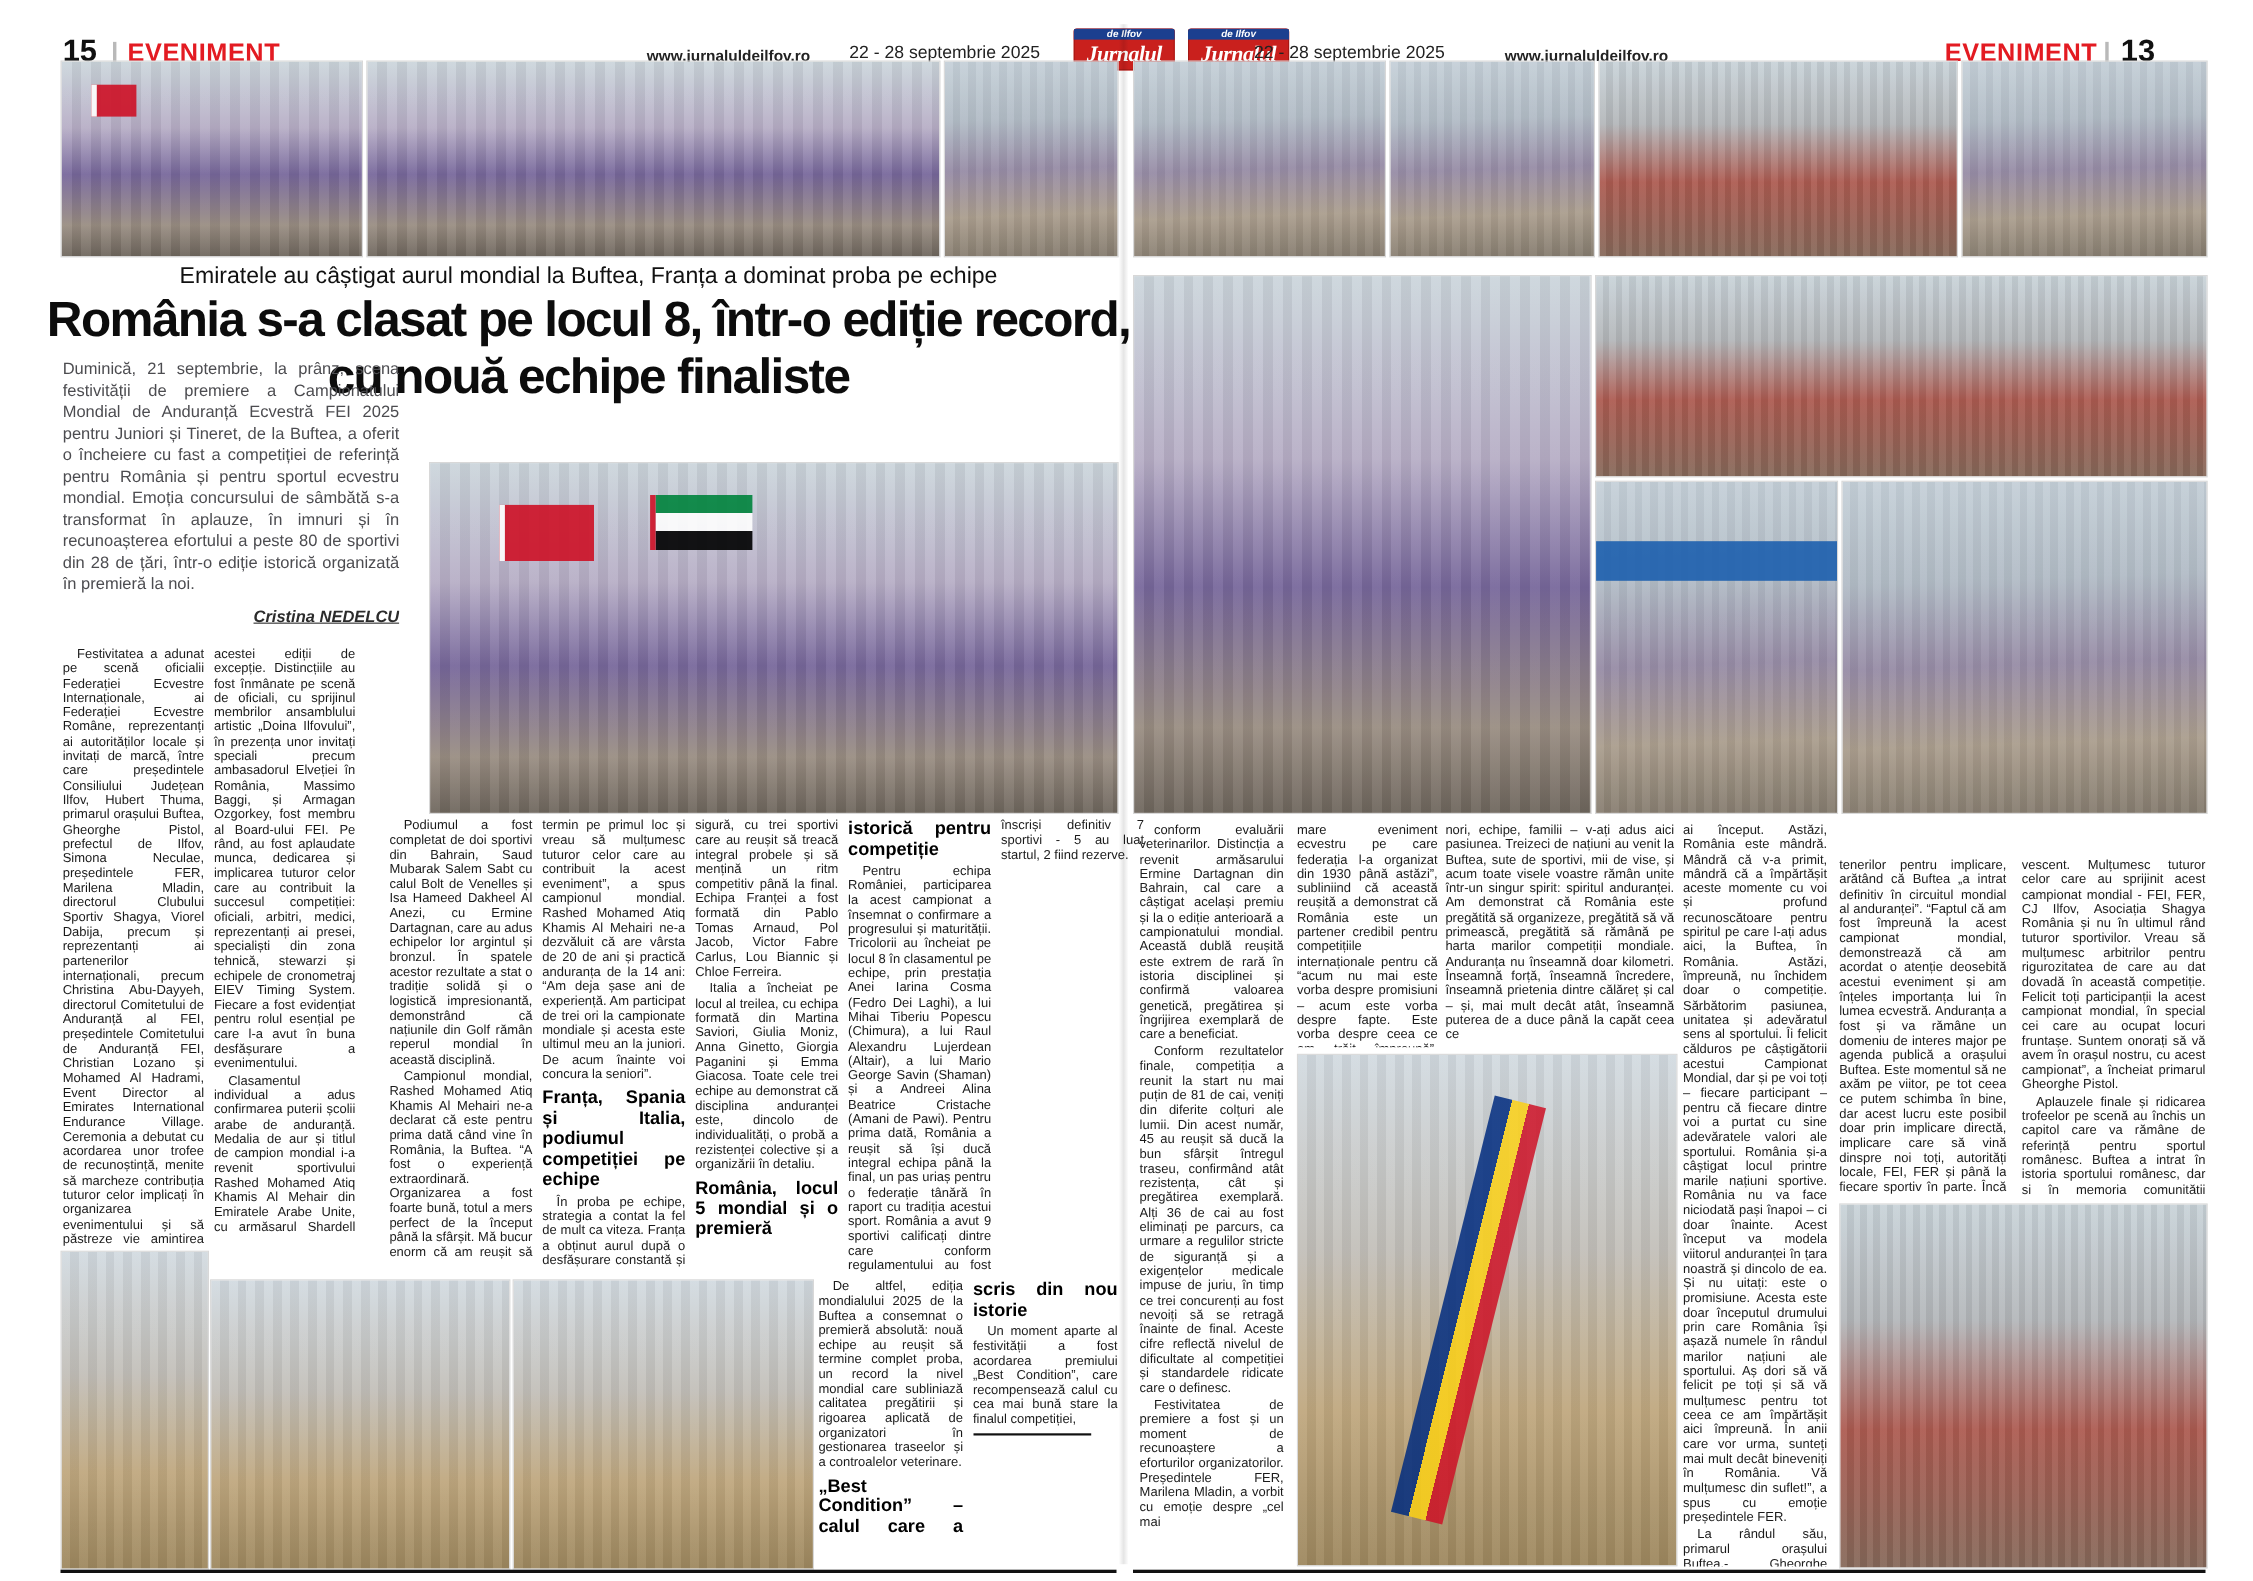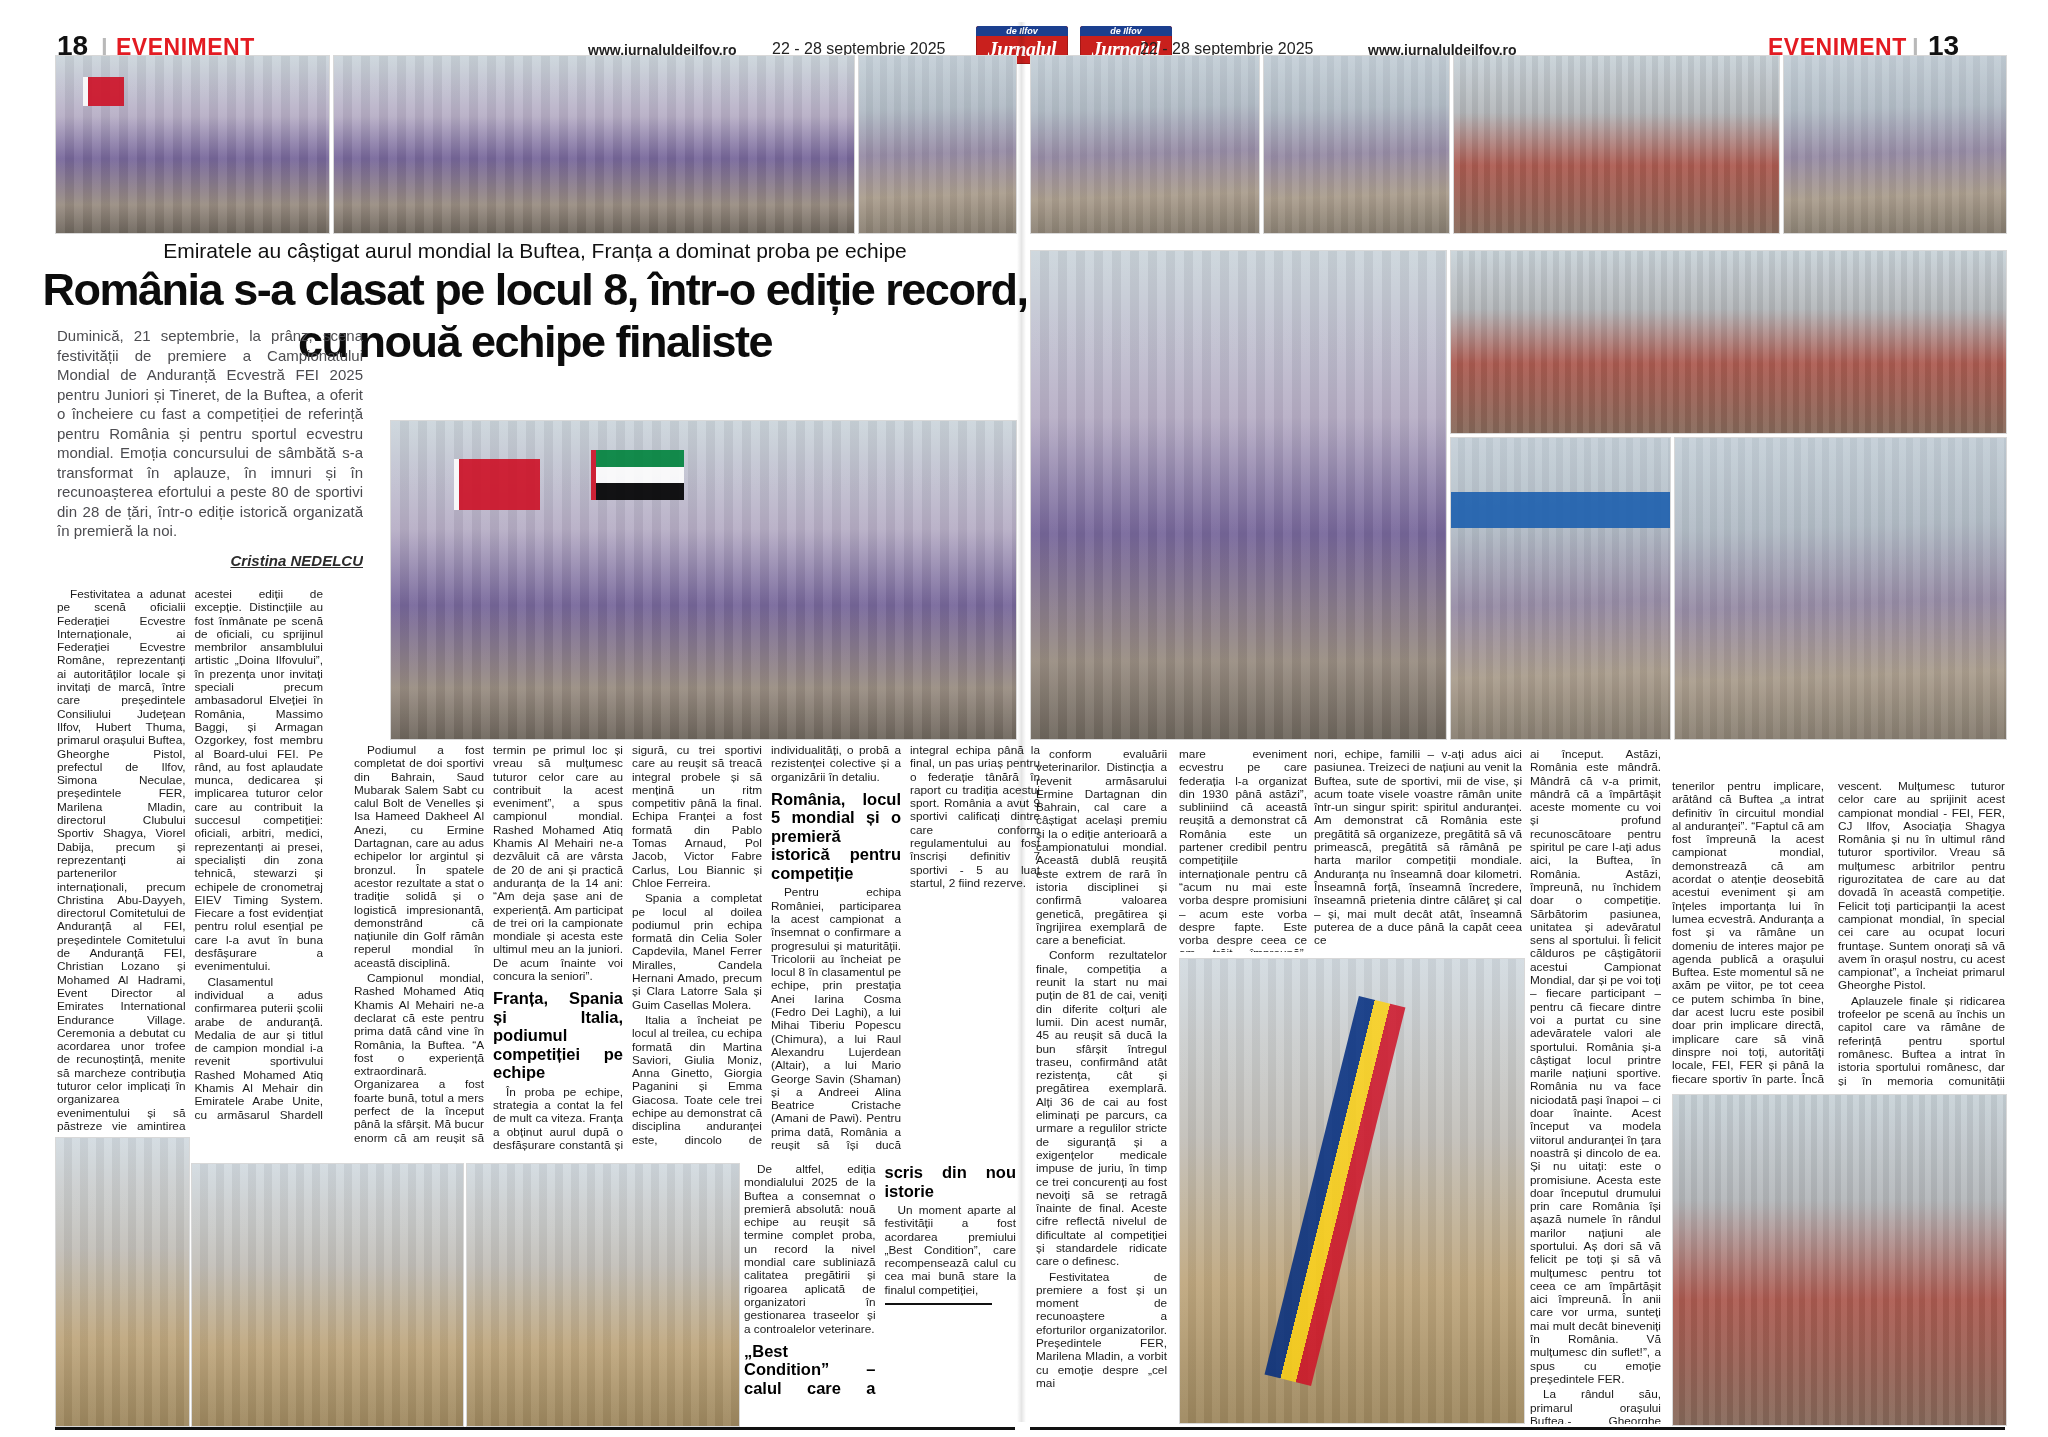--- a/index.html
+++ b/index.html
@@ -53,21 +53,21 @@
   .endrule{width:82%;border-bottom:2.5px solid #111;margin-top:6px;}
   .pagerule{position:absolute;height:3px;background:#111;}
   .fold{position:absolute;left:1017px;top:22px;width:9px;height:1400px;
       background:linear-gradient(90deg,rgba(0,0,0,0),rgba(0,0,0,.10),rgba(0,0,0,0));}
 </style>
 </head>
 <body>
 
 <div class="spread">
 
-  <div class="pgnum" style="left:57px;">18</div>
+  <div class="pgnum" style="left:57px;">15</div>
   <div class="hdr-bar" style="left:101px;">|</div>
   <div class="section-lbl" style="left:116px;">EVENIMENT</div>
   <div class="site" style="left:588px;">www.jurnaluldeilfov.ro</div>
   <div class="date" style="left:772px;">22 - 28 septembrie 2025</div>
   <div class="logo" style="left:928px;">
     <span class="logo-sub">de Ilfov</span>
     <span class="logo-main">Jurnalul</span>
   </div>
 
   <div class="logo" style="left:1032px;">
@@ -108,21 +108,20 @@
   <div class="region cols2" style="left:57px;top:588px;width:266px;height:546px;">
     <p>Festivitatea a adunat pe scenă oficialii Federației Ecvestre Internaționale, ai Federației Ecvestre Române, reprezentanți ai autorităților locale și invitați de marcă, între care președintele Consiliului Județean Ilfov, Hubert Thuma, primarul orașului Buftea, Gheorghe Pistol, prefectul de Ilfov, Simona Neculae, președintele FER, Marilena Mladin, directorul Clubului Sportiv Shagya, Viorel Dabija, precum și reprezentanți ai partenerilor internaționali, precum Christina Abu-Dayyeh, directorul Comitetului de Anduranță al FEI, președintele Comitetului de Anduranță FEI, Christian Lozano și Mohamed Al Hadrami, Event Director al Emirates International Endurance Village. Ceremonia a debutat cu acordarea unor trofee de recunoștință, menite să marcheze contribuția tuturor celor implicați în organizarea evenimentului și să păstreze vie amintirea acestei ediții de excepție. Distincțiile au fost înmânate pe scenă de oficiali, cu sprijinul membrilor ansamblului artistic „Doina Ilfovului”, în prezența unor invitați speciali precum ambasadorul Elveției în România, Massimo Baggi, și Armagan Ozgorkey, fost membru al Board-ului FEI. Pe rând, au fost aplaudate munca, dedicarea și implicarea tuturor celor care au contribuit la succesul competiției: oficiali, arbitri, medici, reprezentanți ai presei, specialiști din zona tehnică, stewarzi și echipele de cronometraj EIEV Timing System. Fiecare a fost evidențiat pentru rolul esențial pe care l-a avut în buna desfășurare a evenimentului.</p>
     <p>Clasamentul individual a adus confirmarea puterii școlii arabe de anduranță. Medalia de aur și titlul de campion mondial i-a revenit sportivului Rashed Mohamed Atiq Khamis Al Mehair din Emiratele Arabe Unite, cu armăsarul Shardell Jaeger, după un parcurs impecabil pe cei 120 de kilometri ai probei. Timpul său, combinat cu validarea finală a parametrilor fiziologici, a fost dovada unei pregătiri tehnice de vârf.</p>
   </div>
 
   <div class="region cols5" style="left:330px;top:744px;width:686px;height:414px;margin-left:24px;">
     <p>Podiumul a fost completat de doi sportivi din Bahrain, Saud Mubarak Salem Sabt cu calul Bolt de Venelles și Isa Hameed Dakheel Al Anezi, cu Ermine Dartagnan, care au adus echipelor lor argintul și bronzul. În spatele acestor rezultate a stat o tradiție solidă și o logistică impresionantă, demonstrând că națiunile din Golf rămân reperul mondial în această disciplină.</p>
     <p>Campionul mondial, Rashed Mohamed Atiq Khamis Al Mehairi ne-a declarat că este pentru prima dată când vine în România, la Buftea. “A fost o experiență extraordinară. Organizarea a fost foarte bună, totul a mers perfect de la început până la sfârșit. Mă bucur enorm că am reușit să termin pe primul loc și vreau să mulțumesc tuturor celor care au contribuit la acest eveniment”, a spus campionul mondial. Rashed Mohamed Atiq Khamis Al Mehairi ne-a dezvăluit că are vârsta de 20 de ani și practică anduranța de la 14 ani: “Am deja șase ani de experiență. Am participat de trei ori la campionate mondiale și acesta este ultimul meu an la juniori. De acum înainte voi concura la seniori”.</p>
     <h3>Franța, Spania și Italia, podiumul competiției pe echipe</h3>
     <p>În proba pe echipe, strategia a contat la fel de mult ca viteza. Franța a obținut aurul după o desfășurare constantă și sigură, cu trei sportivi care au reușit să treacă integral probele și să mențină un ritm competitiv până la final. Echipa Franței a fost formată din Pablo Tomas Arnaud, Pol Jacob, Victor Fabre Carlus, Lou Biannic și Chloe Ferreira.</p>
-    <p>Spania a completat pe locul al doilea podiumul prin echipa formată din Celia Soler Capdevila, Manel Ferrer Miralles, Candela Hernani Amado, precum și Clara Latorre Sala și Guim Casellas Molera.</p>
     <p>Italia a încheiat pe locul al treilea, cu echipa formată din Martina Saviori, Giulia Moniz, Anna Ginetto, Giorgia Paganini și Emma Giacosa. Toate cele trei echipe au demonstrat că disciplina anduranței este, dincolo de individualități, o probă a rezistenței colective și a organizării în detaliu.</p>
     <h3>România, locul 5 mondial și o premieră istorică pentru competiție</h3>
     <p>Pentru echipa României, participarea la acest campionat a însemnat o confirmare a progresului și maturității. Tricolorii au încheiat pe locul 8 în clasamentul pe echipe, prin prestația Anei Iarina Cosma (Fedro Dei Laghi), a lui Mihai Tiberiu Popescu (Chimura), a lui Raul Alexandru Lujerdean (Altair), a lui Mario George Savin (Shaman) și a Andreei Alina Beatrice Cristache (Amani de Pawi). Pentru prima dată, România a reușit să își ducă integral echipa până la final, un pas uriaș pentru o federație tânără în raport cu tradiția acestui sport. România a avut 9 sportivi calificați dintre care conform regulamentului au fost înscriși definitiv 7 sportivi - 5 au luat startul, 2 fiind rezerve.</p>
   </div>
 
   <div class="ph sand" style="left:55px;top:1137px;width:133px;height:288px;"></div>
   <div class="ph sand" style="left:191px;top:1163px;width:271px;height:262px;"></div>
   <div class="ph sand" style="left:466px;top:1163px;width:272px;height:262px;"></div>
 
   <div class="region cols2" style="left:744px;top:1163px;width:272px;height:245px;">

